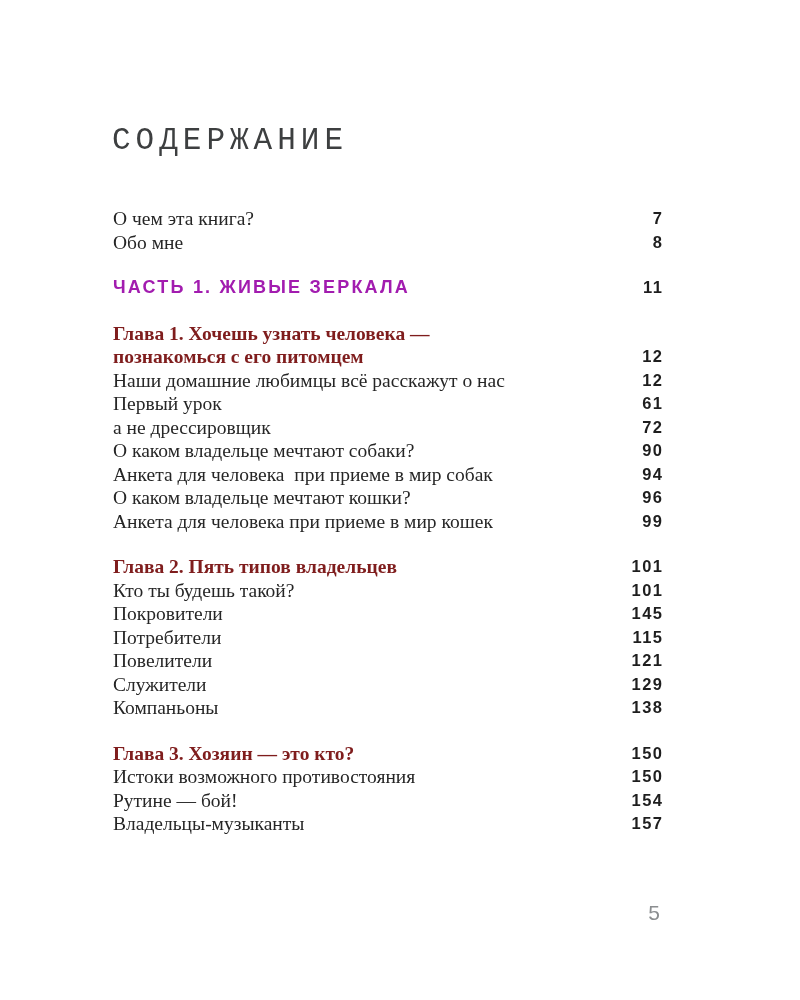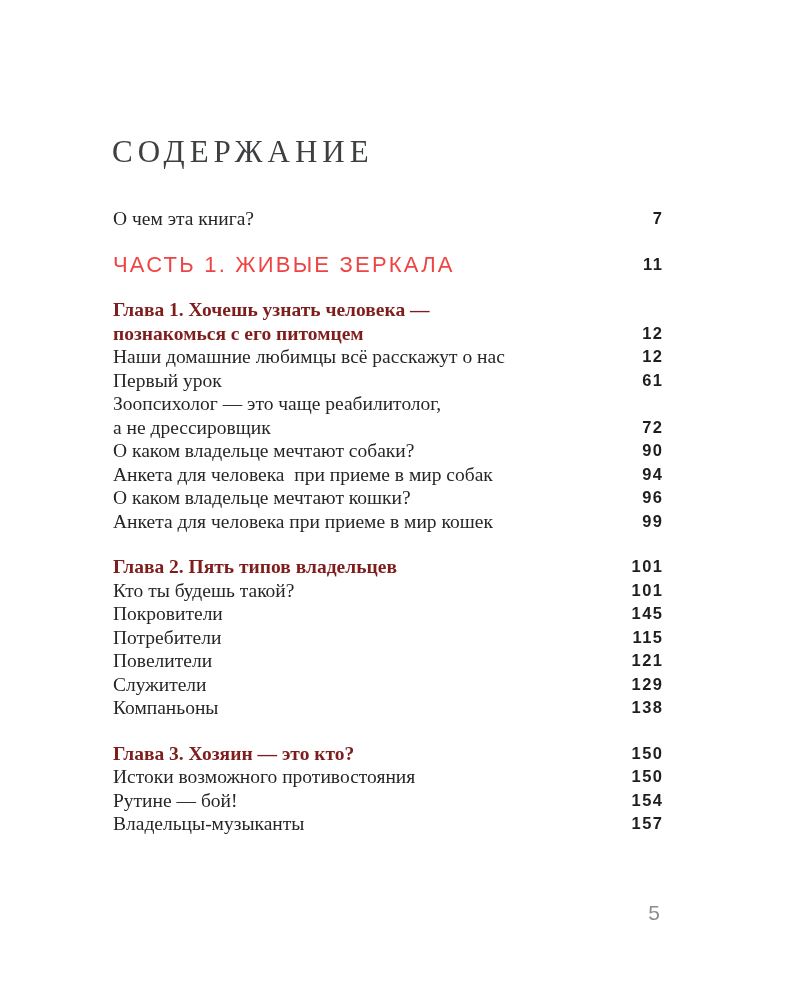--- a/index.html
+++ b/index.html
@@ -15,23 +15,23 @@
     overflow: hidden;
   }
   .page {
     position: absolute;
     inset: 0;
     background: #ffffff;
   }
   .title {
     position: absolute;
     left: 112px;
-    top: 135px;
+    top: 124px;
     margin: 0;
-    font-family: Liberation Serif, serif;
+    font-family: Liberation Mono, monospace;
     font-weight: 400;
     font-size: 31px;
     letter-spacing: 5px;
     color: #3d3f40;
     line-height: 1.1;
   }
   .toc {
     position: absolute;
     left: 113px;
     top: 207px;
@@ -44,24 +44,24 @@
     height: 23.5px;
     line-height: 23.5px;
     font-size: 19.5px;
     color: #262626;
   }
   .row.gap { margin-top: 22px; }
   .row .t { white-space: pre; }
   .row.chapter .t { font-weight: 700; color: #7f1d1d; }
   .row.part .t {
     font-family: "Liberation Sans", sans-serif;
-    font-weight: 400;
-    font-size: 22px;
+    font-weight: 700;
+    font-size: 18px;
     letter-spacing: 2.2px;
-    color: #ef4444;
+    color: #a21caf;
   }
   .row .p {
     font-family: "Liberation Sans", sans-serif;
     font-weight: 700;
     font-size: 16.5px;
     letter-spacing: 1.5px;
     margin-right: -1.5px;
     color: #1e1e1e;
     white-space: pre;
   }
@@ -78,43 +78,43 @@
 </head>
 <body>
 
 <div class="page">
   <h1 class="title">СОДЕРЖАНИЕ</h1>
   <div class="toc">
       <div class="row normal">
         <span class="t">О чем эта книга?</span>
         <span class="p">7</span>
       </div>
+      <div class="row normal">
+        <span class="t">Обо мне</span>
+        <span class="p">8</span>
+      </div>
       <div class="row part gap">
         <span class="t">ЧАСТЬ 1. ЖИВЫЕ ЗЕРКАЛА</span>
         <span class="p">11</span>
       </div>
       <div class="row chapter gap">
         <span class="t">Глава 1. Хочешь узнать человека —</span>
         <span class="p"></span>
       </div>
       <div class="row chapter">
         <span class="t">познакомься с его питомцем</span>
         <span class="p">12</span>
       </div>
       <div class="row normal">
         <span class="t">Наши домашние любимцы всё расскажут о нас</span>
         <span class="p">12</span>
       </div>
       <div class="row normal">
         <span class="t">Первый урок</span>
         <span class="p">61</span>
-      </div>
-      <div class="row normal">
-        <span class="t">Зоопсихолог — это чаще реабилитолог,</span>
-        <span class="p"></span>
       </div>
       <div class="row normal">
         <span class="t">а не дрессировщик</span>
         <span class="p">72</span>
       </div>
       <div class="row normal">
         <span class="t">О каком владельце мечтают собаки?</span>
         <span class="p">90</span>
       </div>
       <div class="row normal">

